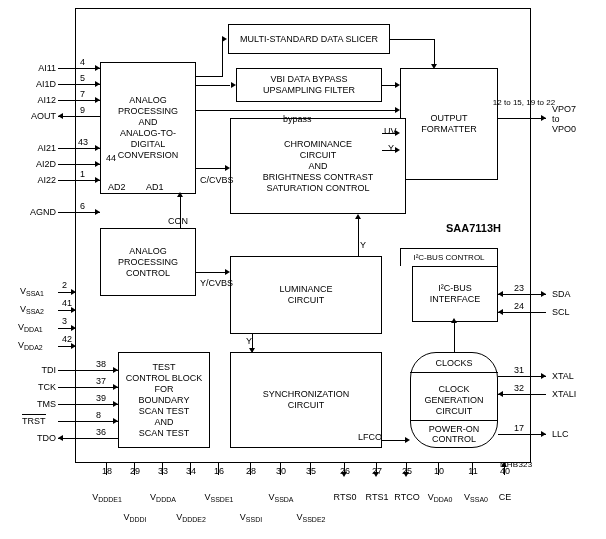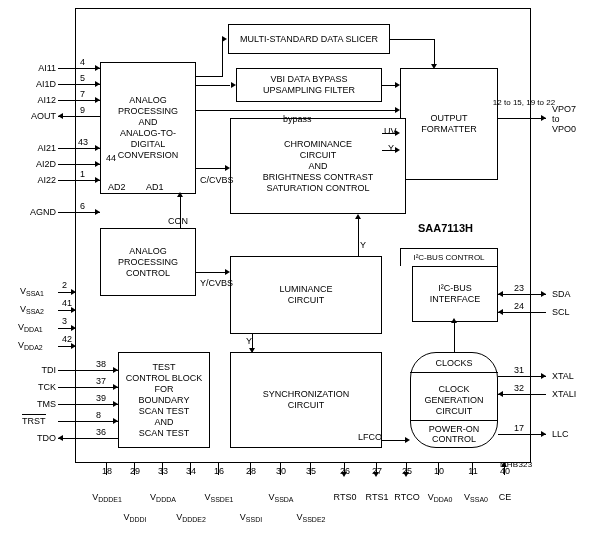--- a/index.html
+++ b/index.html
@@ -14,21 +14,21 @@
   .lbl.c{text-align:center;}
 
   .hline{position:absolute;height:0;border-top:1px solid #000;}
   .vline{position:absolute;width:0;border-left:1px solid #000;}
 
   .arrow-r{position:absolute;width:0;height:0;border-top:3px solid transparent;border-bottom:3px solid transparent;border-left:5px solid #000;}
   .arrow-l{position:absolute;width:0;height:0;border-top:3px solid transparent;border-bottom:3px solid transparent;border-right:5px solid #000;}
   .arrow-d{position:absolute;width:0;height:0;border-left:3px solid transparent;border-right:3px solid transparent;border-top:5px solid #000;}
   .arrow-u{position:absolute;width:0;height:0;border-left:3px solid transparent;border-right:3px solid transparent;border-bottom:5px solid #000;}
 
-  .chip{position:absolute;font-size:11px;font-weight:bold;}
+  .chip{position:absolute;font-size:11px;font-weight:bold;margin-left:28px;}
   .code{position:absolute;font-size:8px;letter-spacing:.2px;}
   .pin{position:absolute;font-size:9px;}
   .sig{position:absolute;font-size:9px;}
   .sub{font-size:7px;vertical-align:-2px;}
   .ovl{position:relative;display:inline-block;}
   .ovl::before{content:"";position:absolute;left:0;right:0;top:-2px;border-top:1px solid #000;}
 </style>
 </head>
 <body>
 

